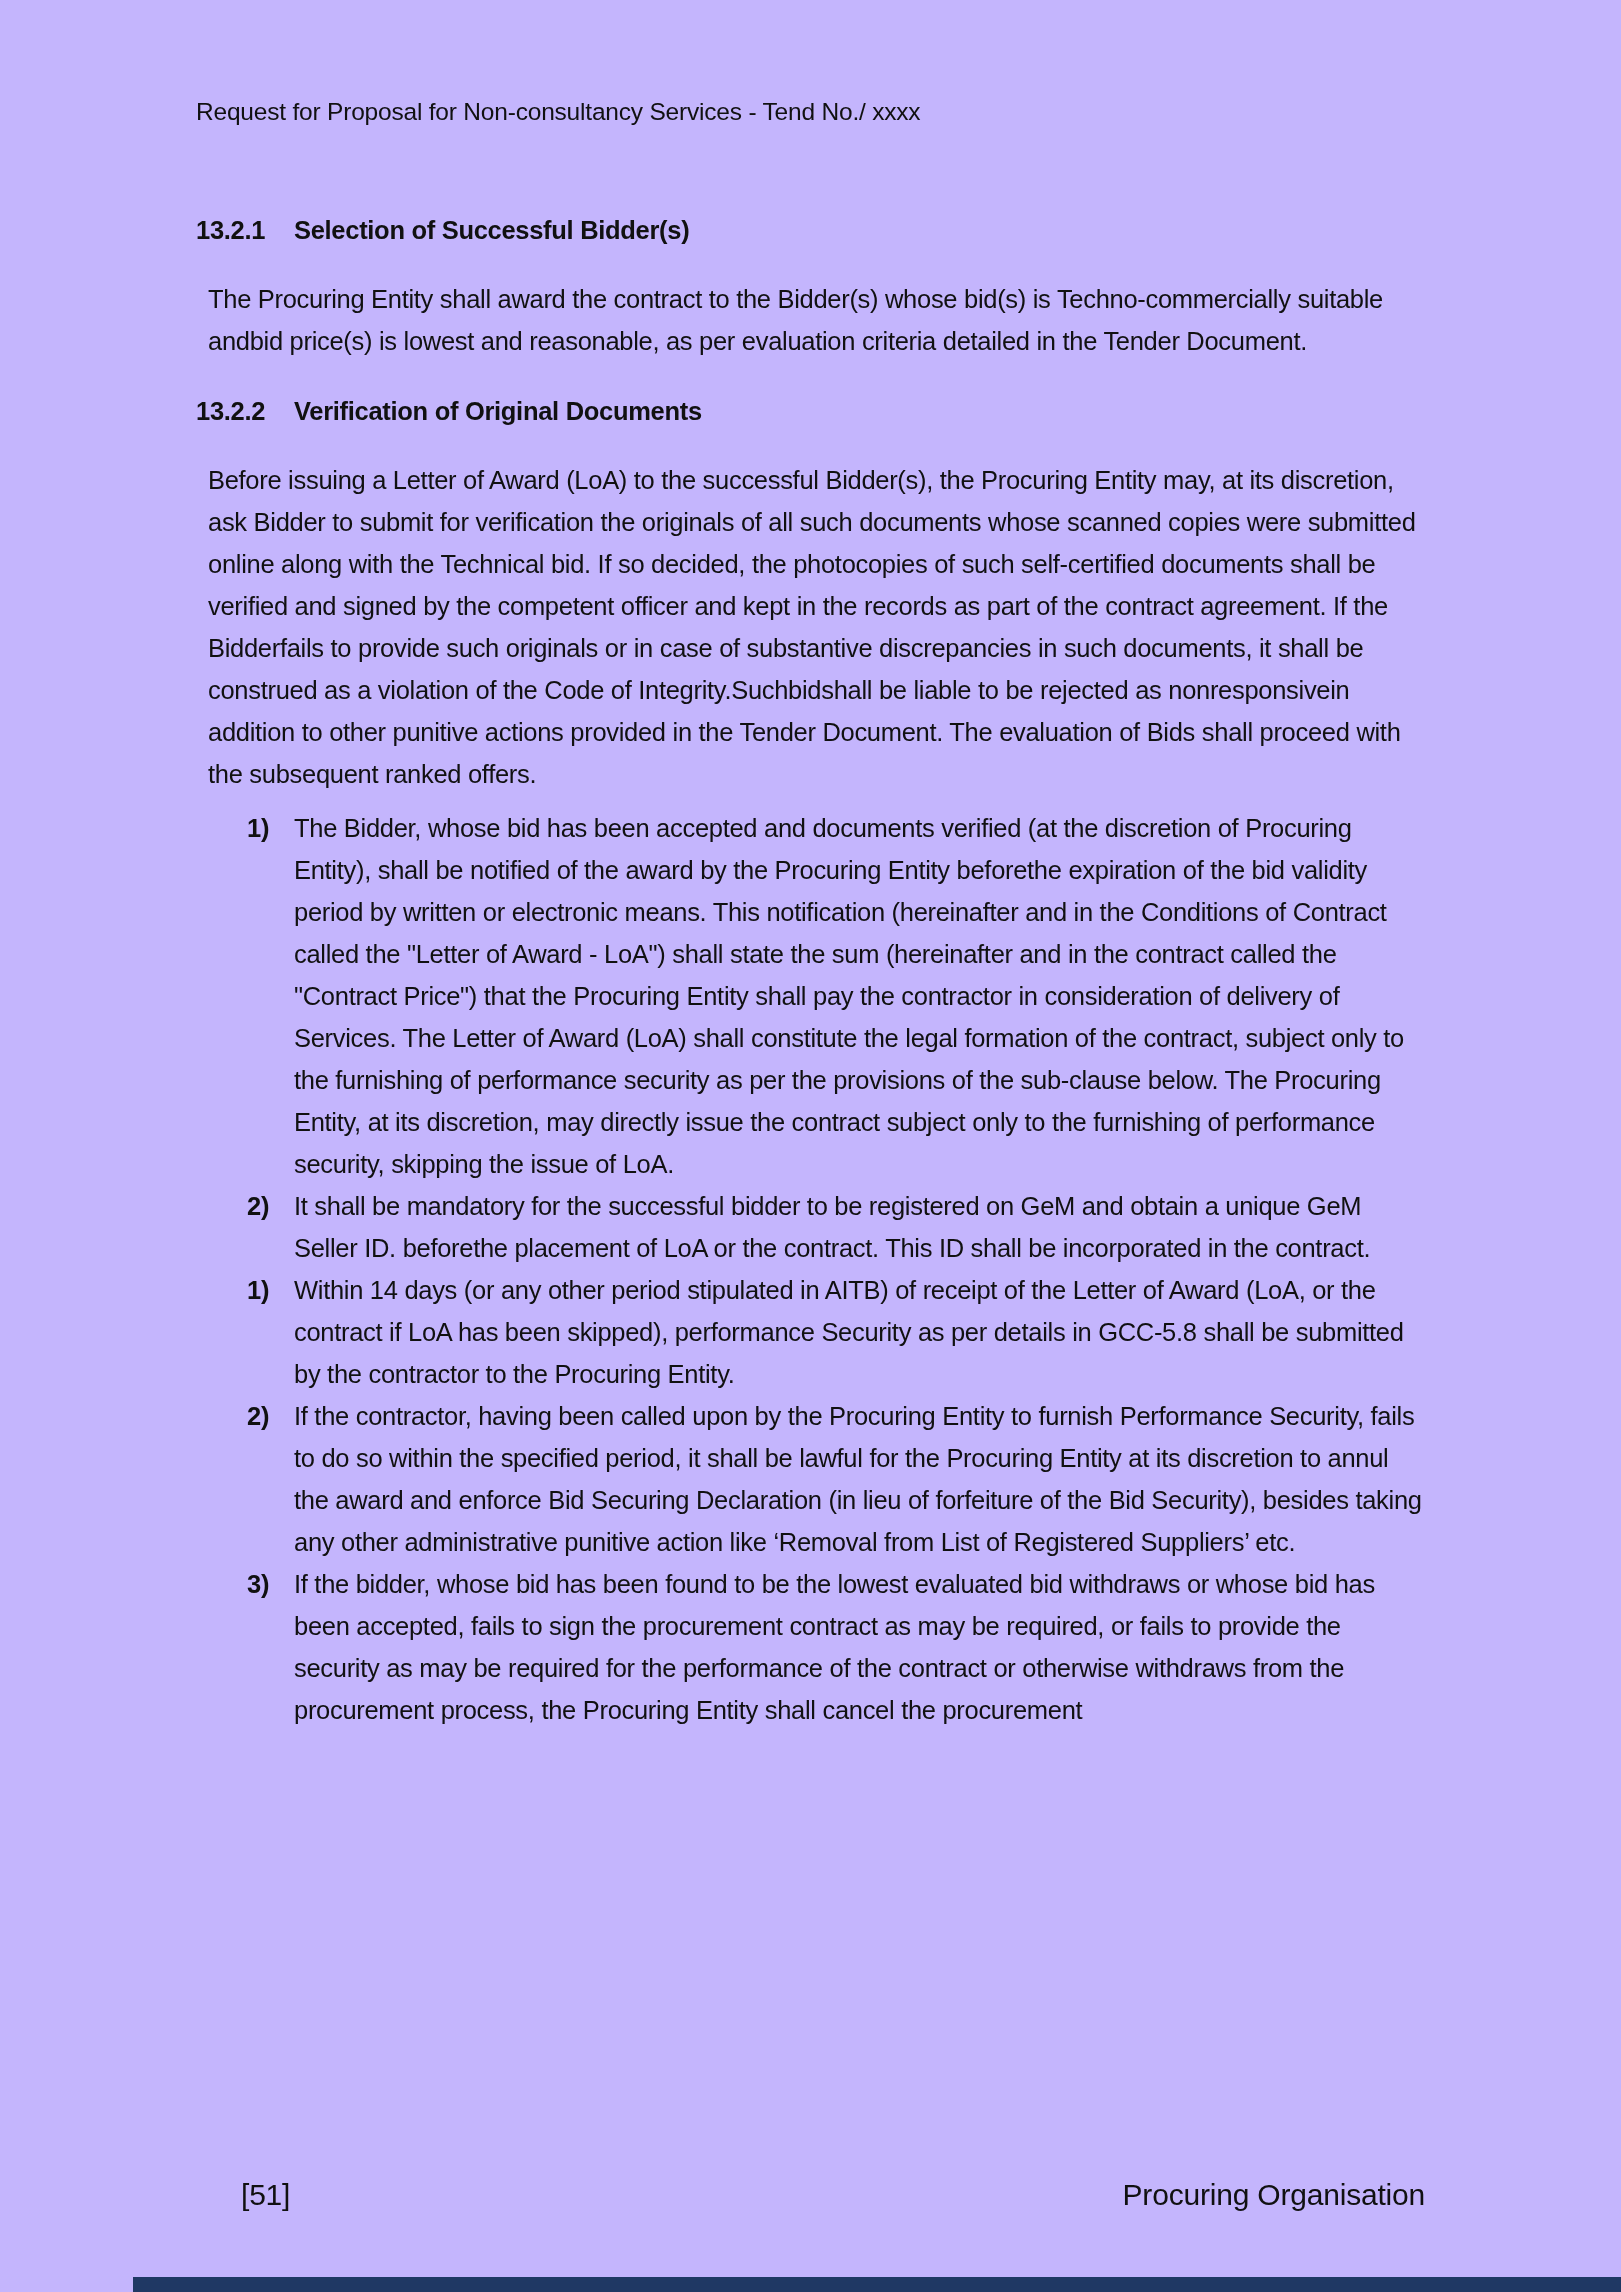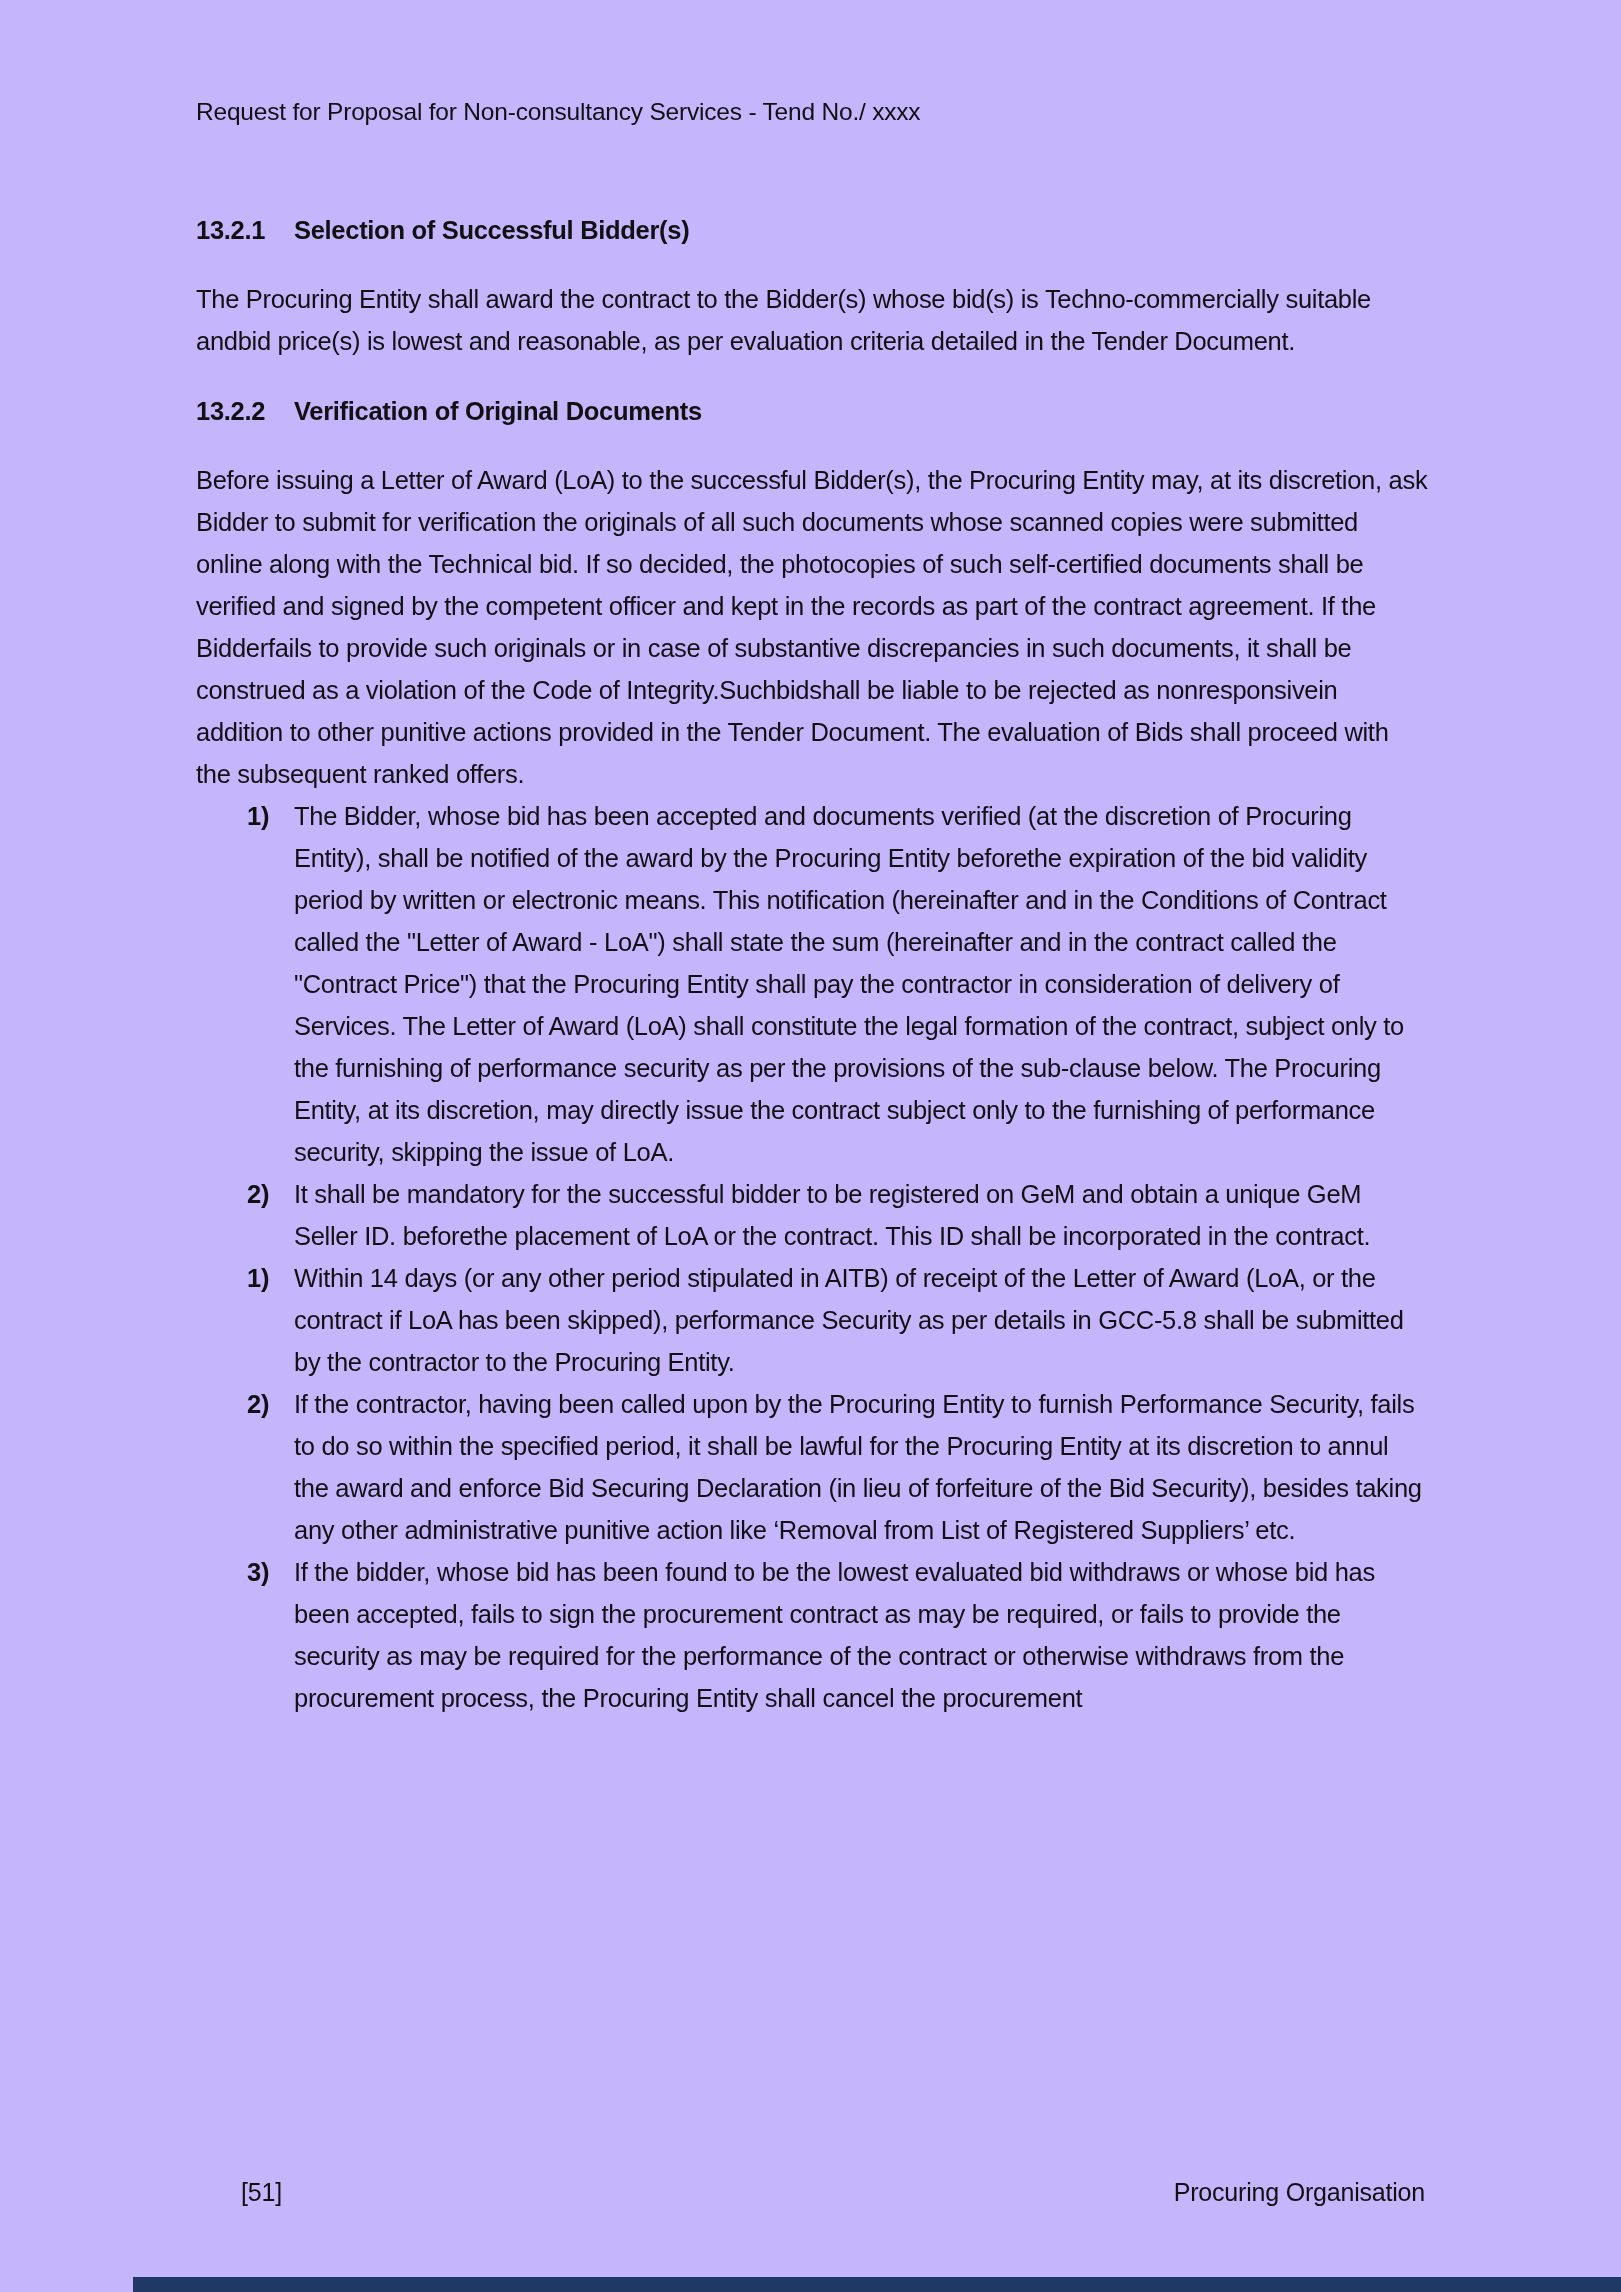--- a/index.html
+++ b/index.html
@@ -45,21 +45,21 @@
     margin-top: 8px;
   }
   .sec-num {
     width: 98px;
     flex-shrink: 0;
   }
   .sec-title {
     flex: 1;
   }
   .para {
-    margin: 0;
+    margin: 12px;
   }
   .numbered-list {
     margin: 0;
   }
   .list-item {
     display: flex;
     margin: 0;
   }
   .li-num {
     margin-left: 51px;
@@ -71,21 +71,21 @@
     flex: 1;
   }
   .page-footer {
     position: absolute;
     top: 2178px;
     left: 196px;
     right: 196px;
     display: flex;
     justify-content: space-between;
     align-items: baseline;
-    font-size: 25px;
+    font-size: 30px;
     letter-spacing: -0.2px;
   }
   .footer-left {
     margin-left: 45px;
   }
   .bottom-bar {
     position: absolute;
     left: 133px;
     right: 0;
     bottom: 0;

